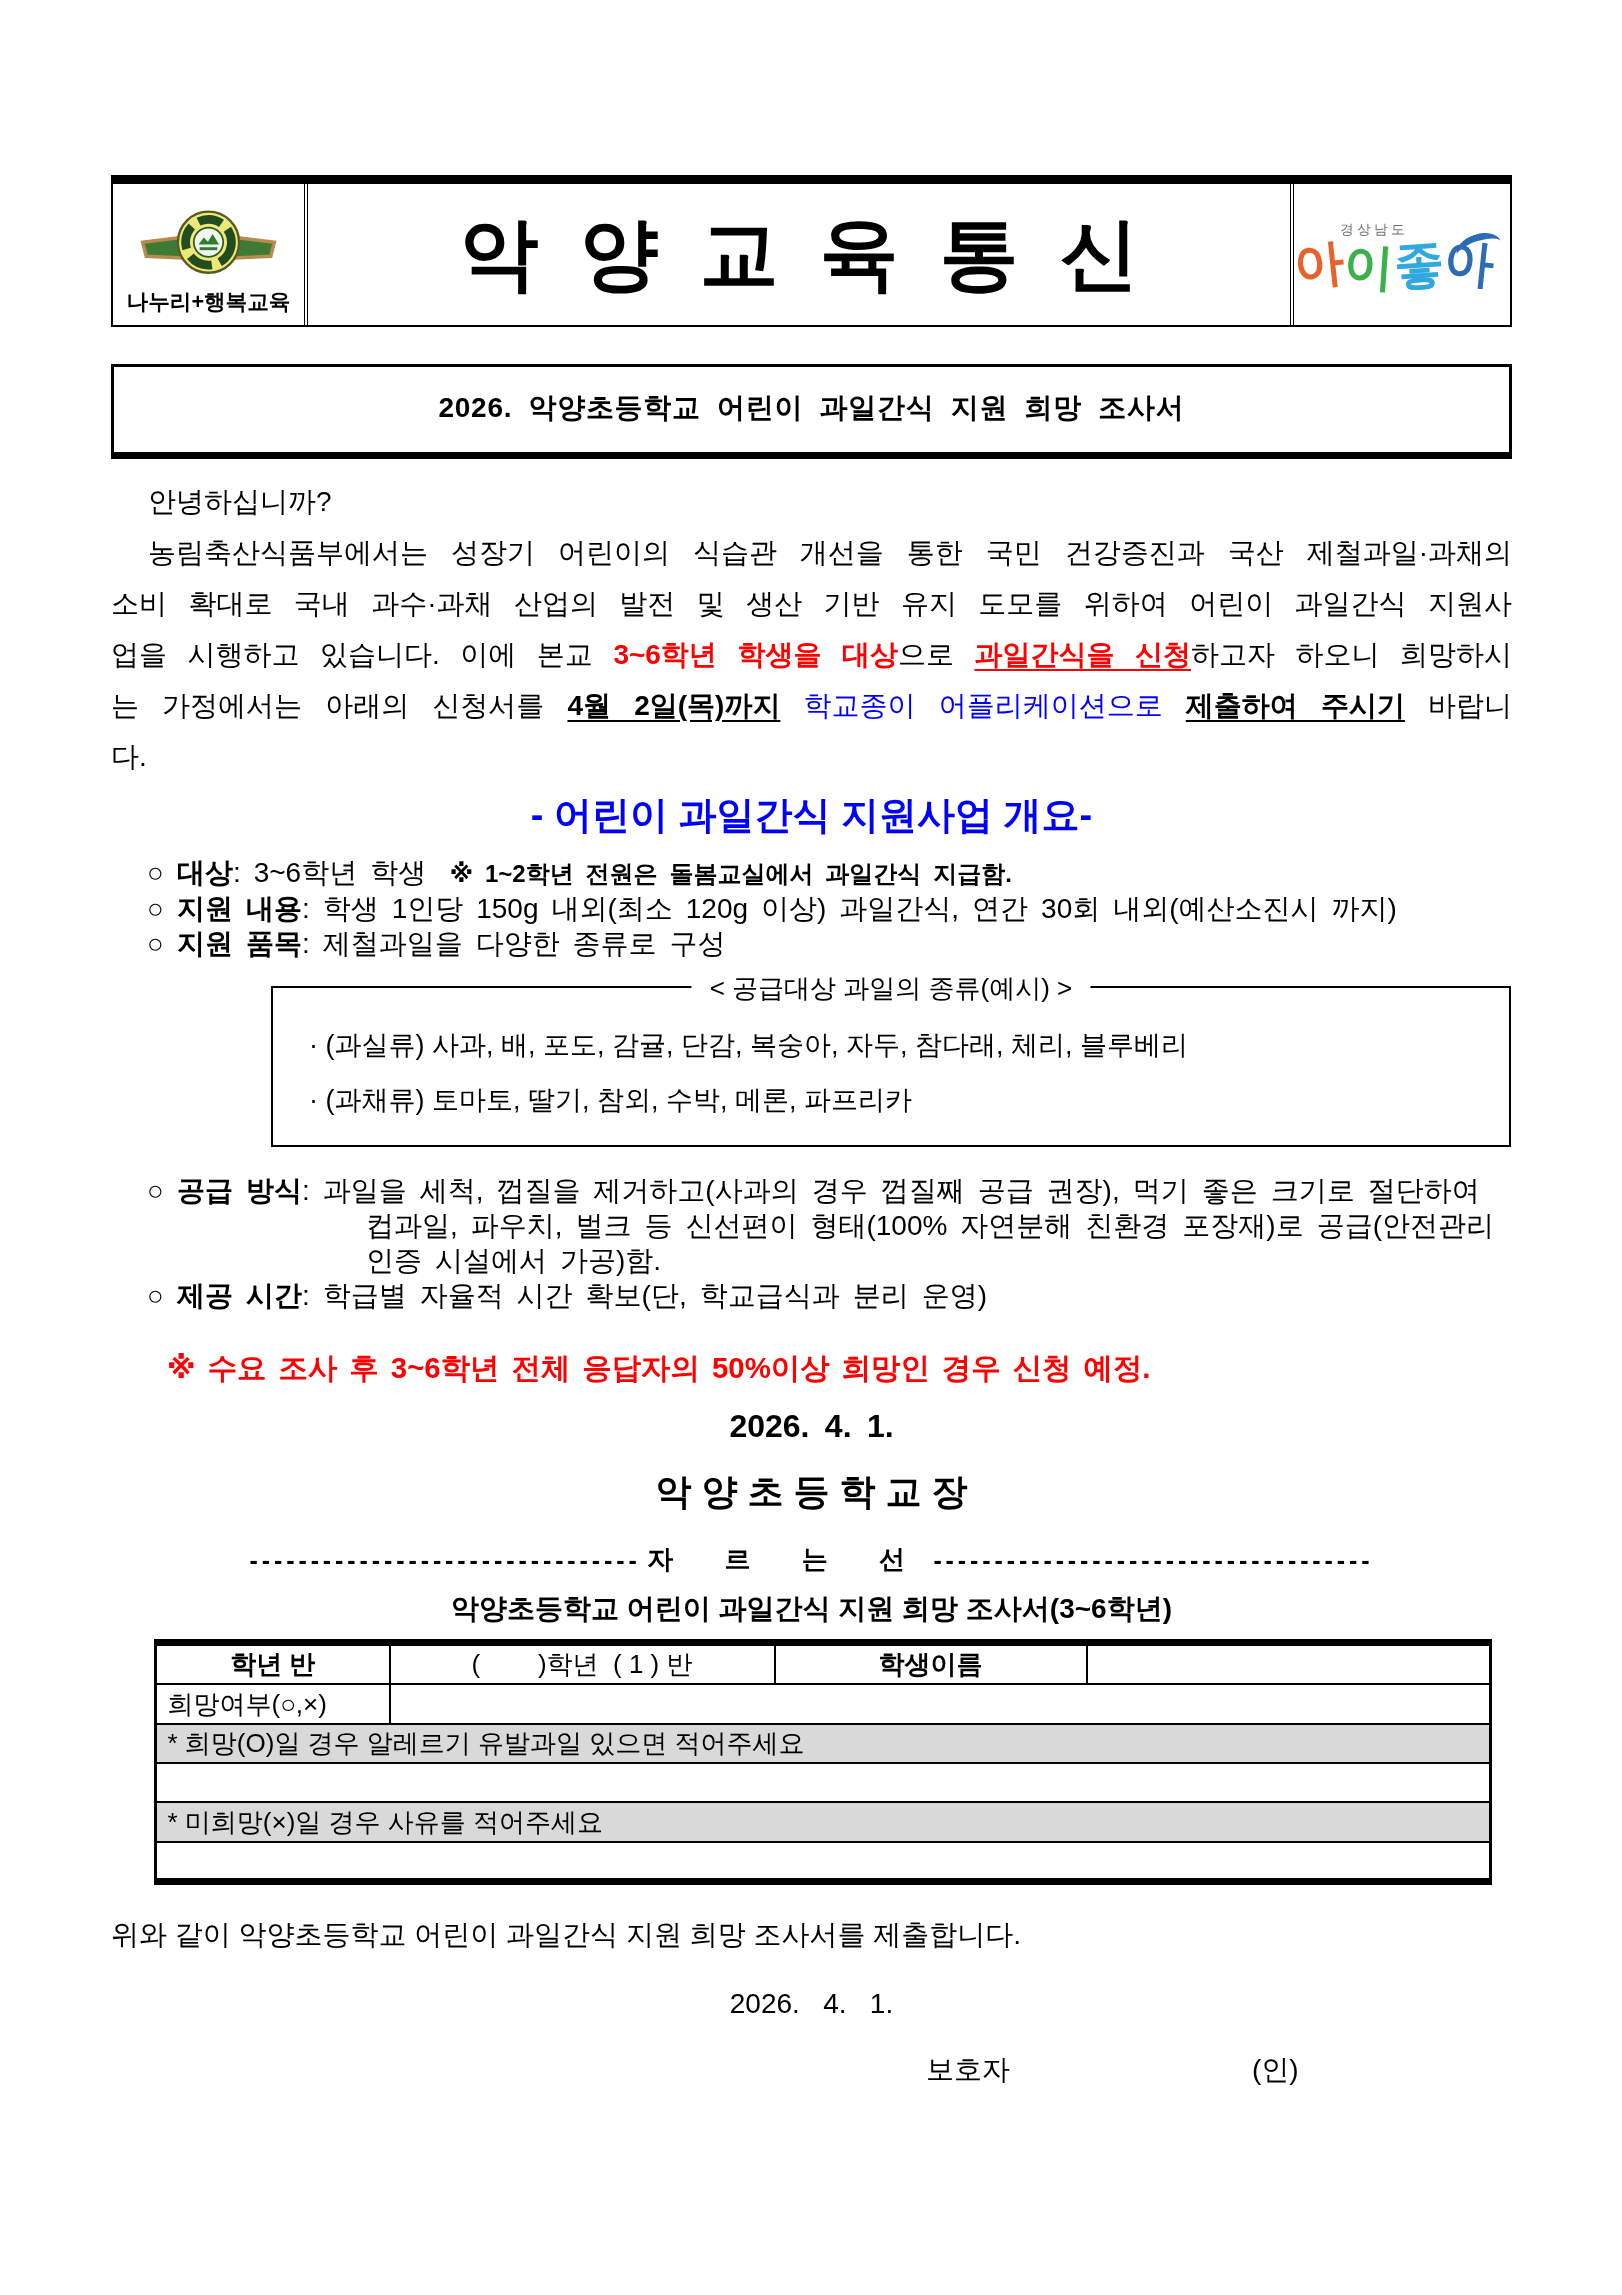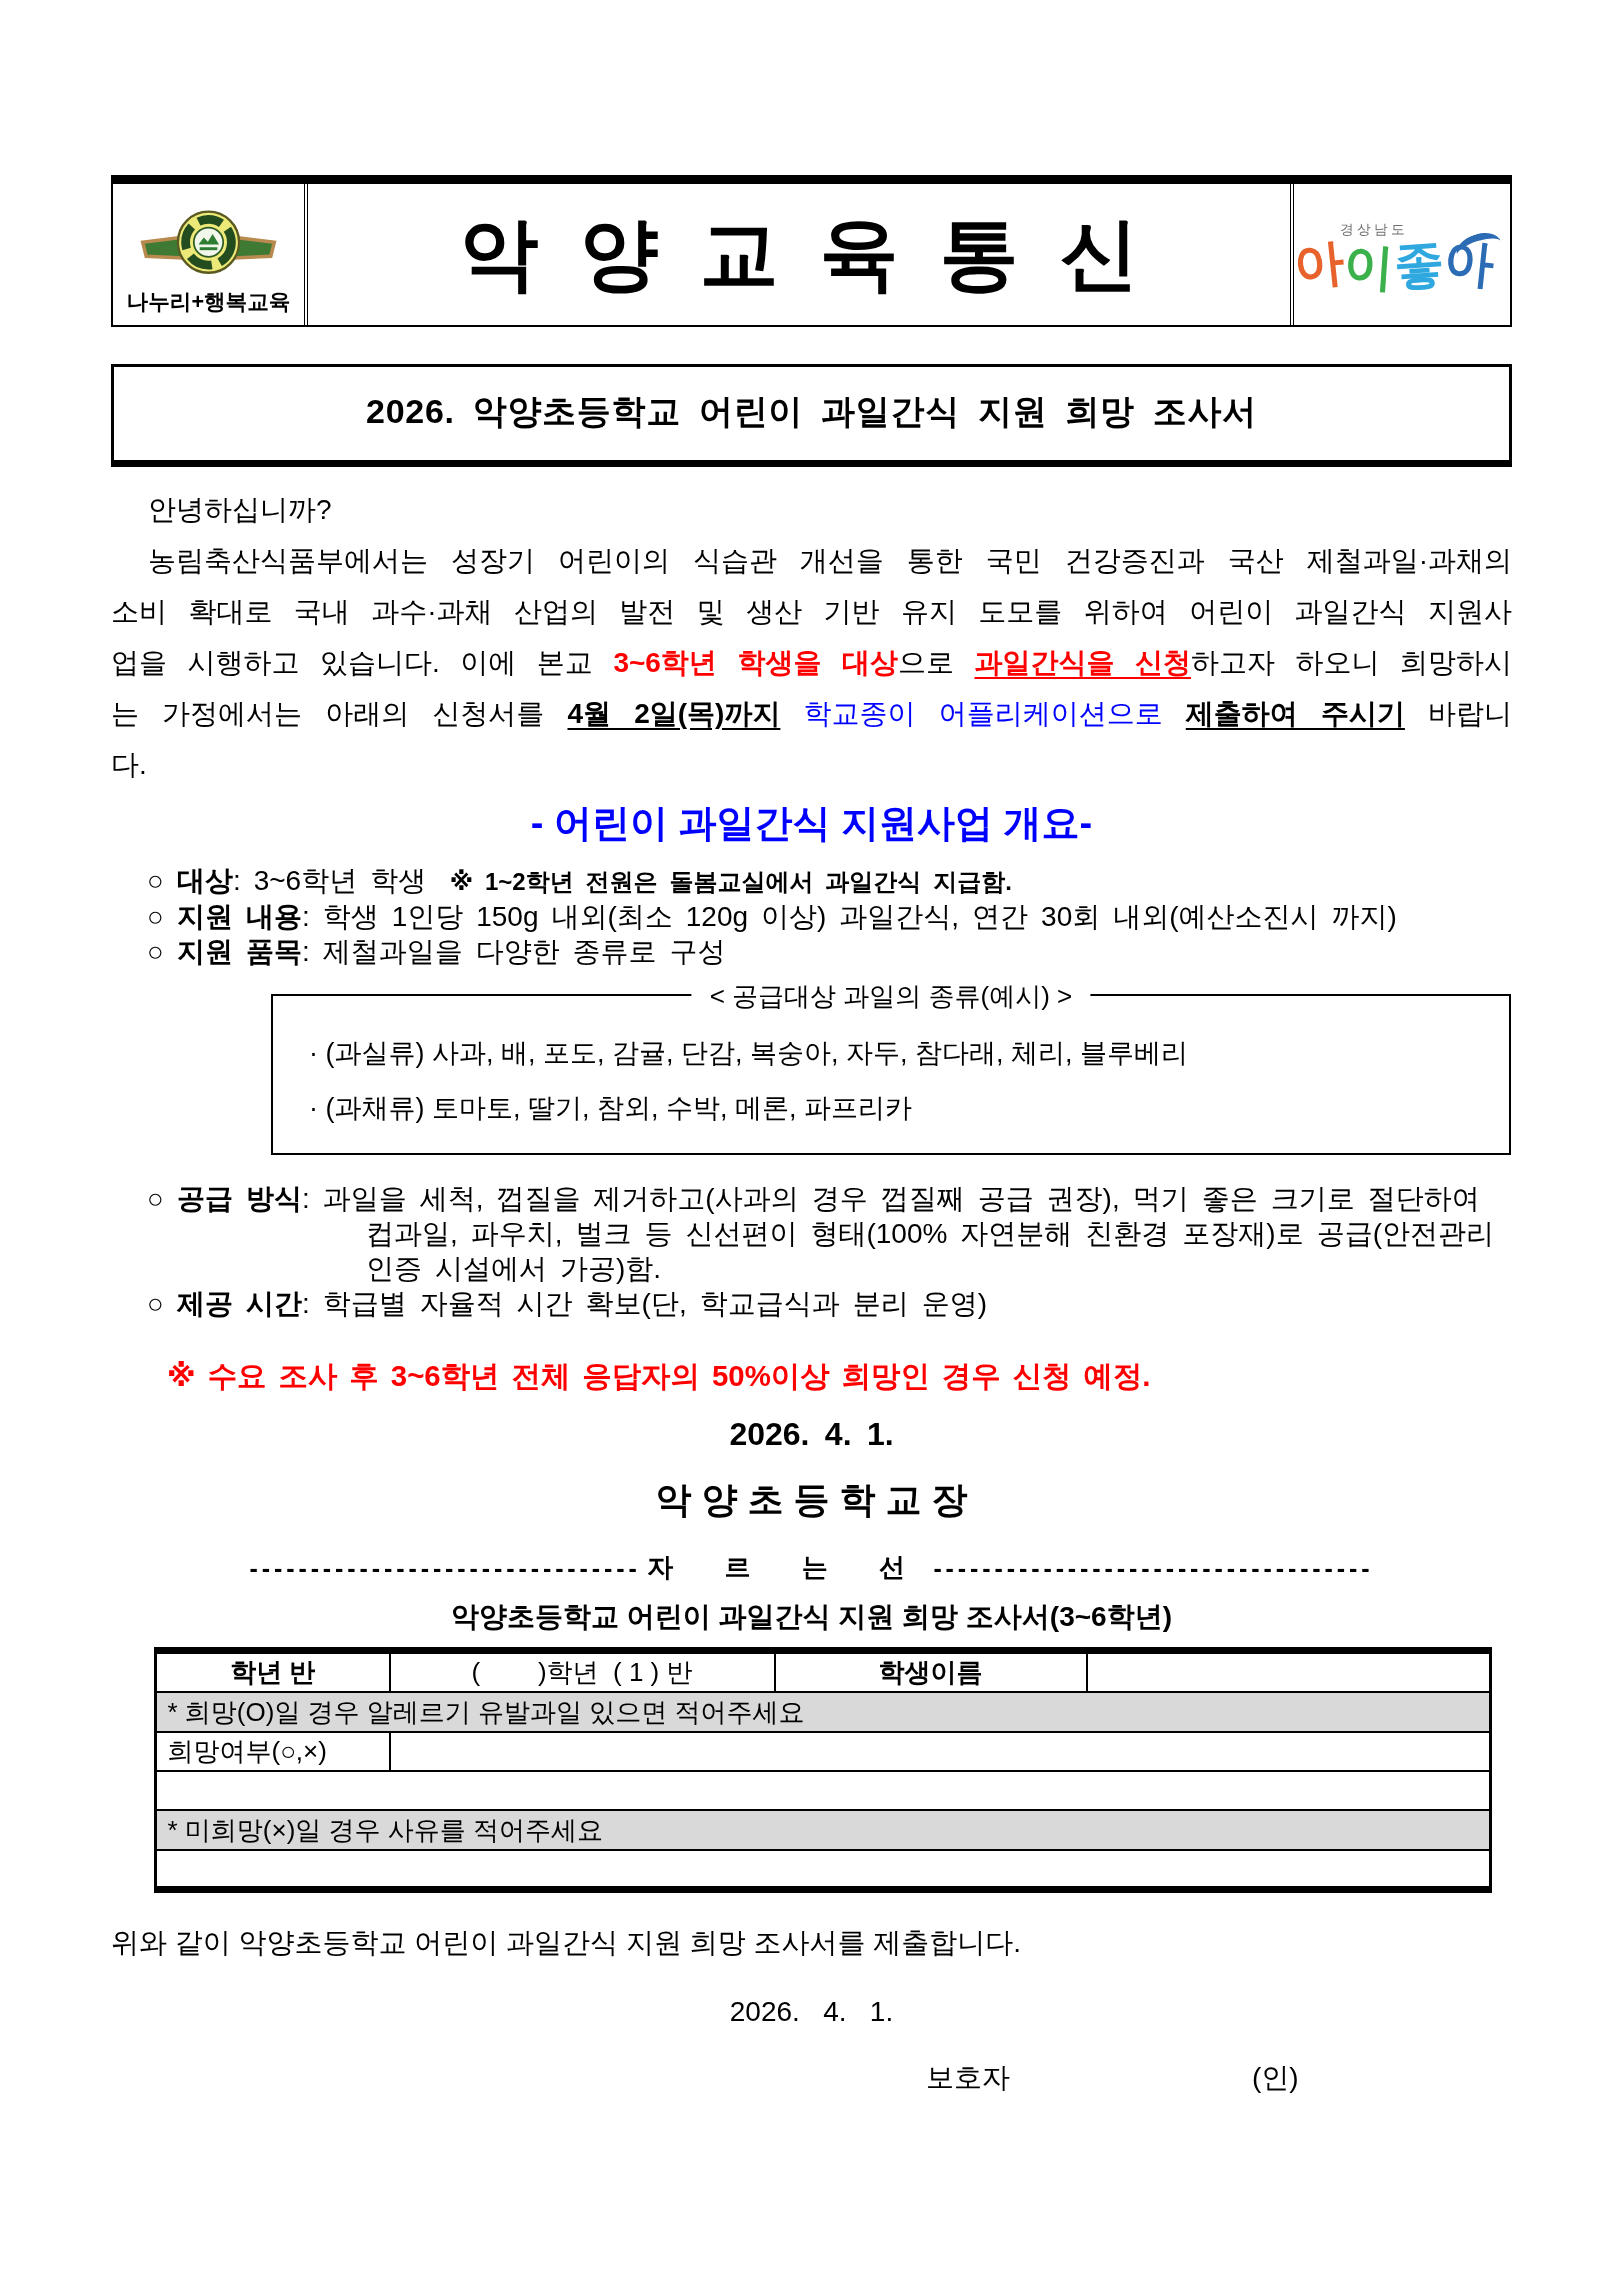--- a/index.html
+++ b/index.html
@@ -39,21 +39,21 @@
   .aijoa-chars .aj:nth-child(4){ transform:rotate(6deg) translateY(-1.3px); }
   .swoosh {
     display:inline-block; width:46px; height:22px; margin-left:-38px; margin-top:-30px;
     border-top:7.9px solid #2B6CB5; border-radius:50%; transform:rotate(-18deg);
   }
 
   
   .title-box {
     box-sizing:border-box; border:3.3px solid #000; border-bottom:7.9px solid #000;
     margin-top:37px; padding:22px 0 25px; text-align:center;
-    font-size:34px; font-weight:bold; word-spacing:7.9px; letter-spacing:0.7px;
+    font-size:28px; font-weight:bold; word-spacing:7.9px; letter-spacing:0.7px;
   }
 
   
   .intro { margin-top:17px; font-size:28px; line-height:51px; text-align:justify; word-spacing:12.4px; }
   .intro p { margin:0; text-indent:37px; }
   .red-b { color:#ff0000; font-weight:bold; }
   .red-bu { color:#ff0000; font-weight:bold; text-decoration:underline; text-underline-offset:5.2px; }
   .blk-bu { font-weight:bold; text-decoration:underline; text-underline-offset:5.2px; }
   .blue-t { color:#0000ff; }
 
@@ -181,25 +181,25 @@
           <col style="width:404px">
       </colgroup>
       <tbody>
           <tr>
         <td class="ctr bold">학년 반</td>
         <td class="ctr pre thick-r">(        )학년  ( 1 ) 반</td>
         <td class="ctr bold">학생이름</td>
         <td></td>
       </tr>
       <tr>
-        <td colspan="4" class="gray">* 희망(O)일 경우 알레르기 유발과일 있으면 적어주세요</td>
-      </tr>
-      <tr>
         <td>희망여부(○,×)</td>
         <td colspan="3"></td>
+      </tr>
+      <tr>
+        <td colspan="4" class="gray">* 희망(O)일 경우 알레르기 유발과일 있으면 적어주세요</td>
       </tr>
       <tr>
         <td colspan="4"></td>
       </tr>
       <tr>
         <td colspan="4" class="gray">* 미희망(×)일 경우 사유를 적어주세요</td>
       </tr>
       <tr>
         <td colspan="4"></td>
       </tr>

